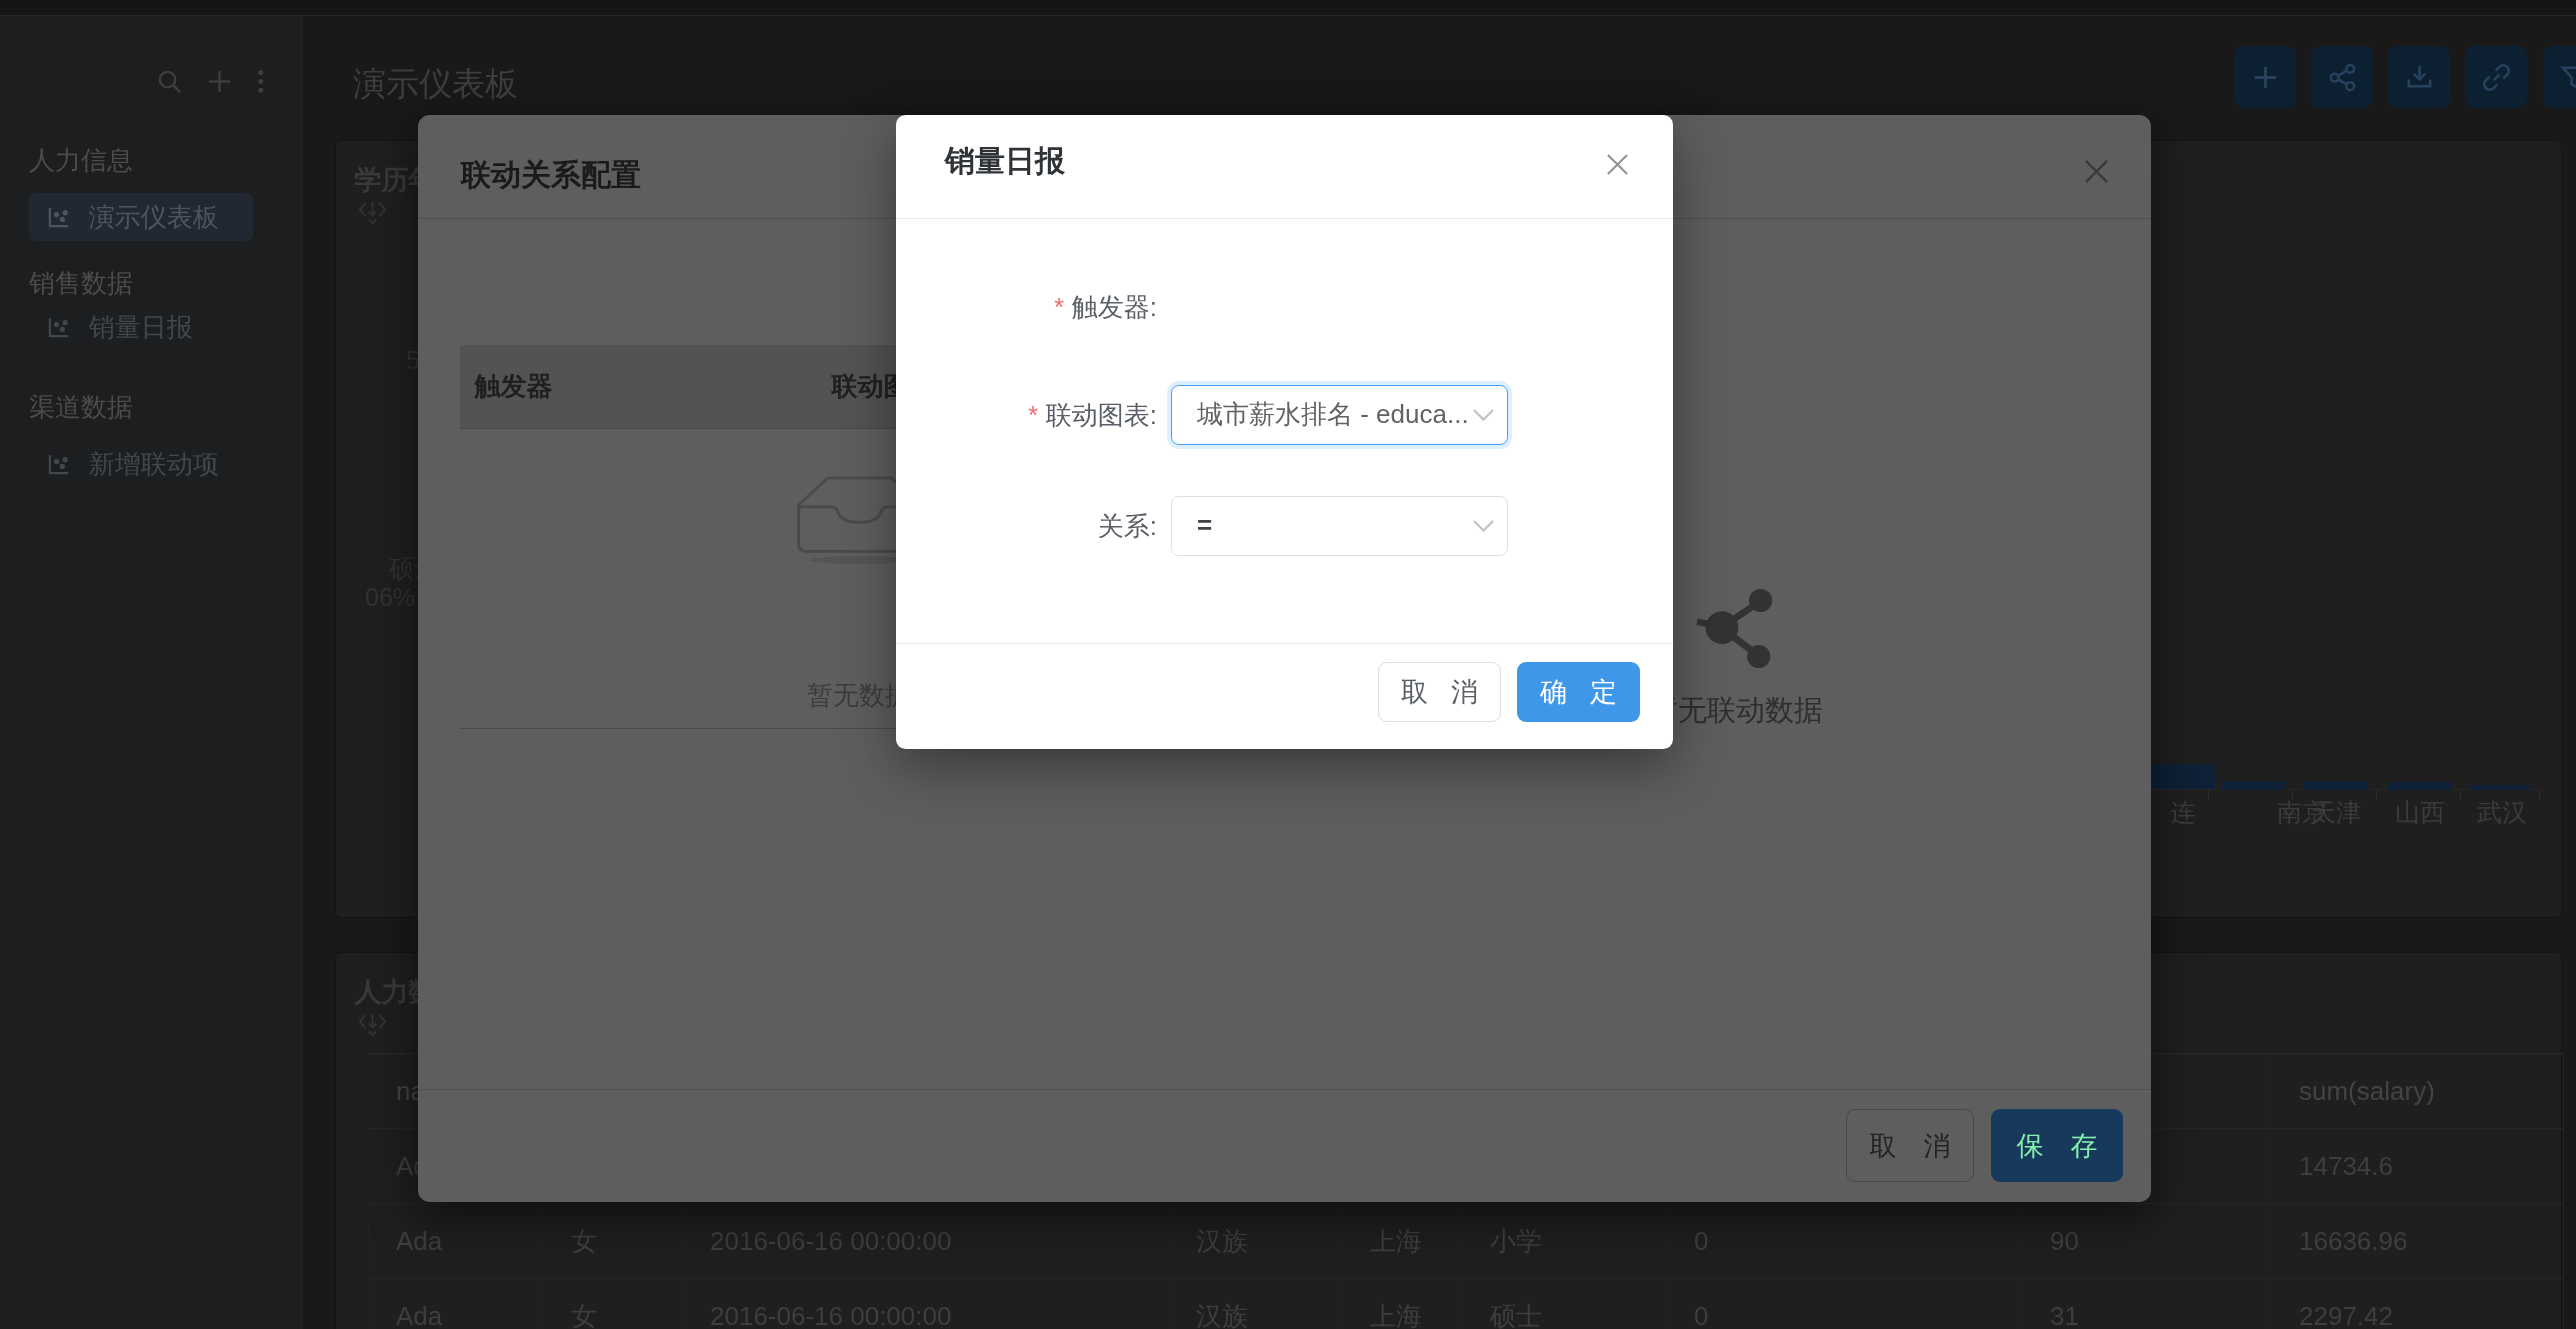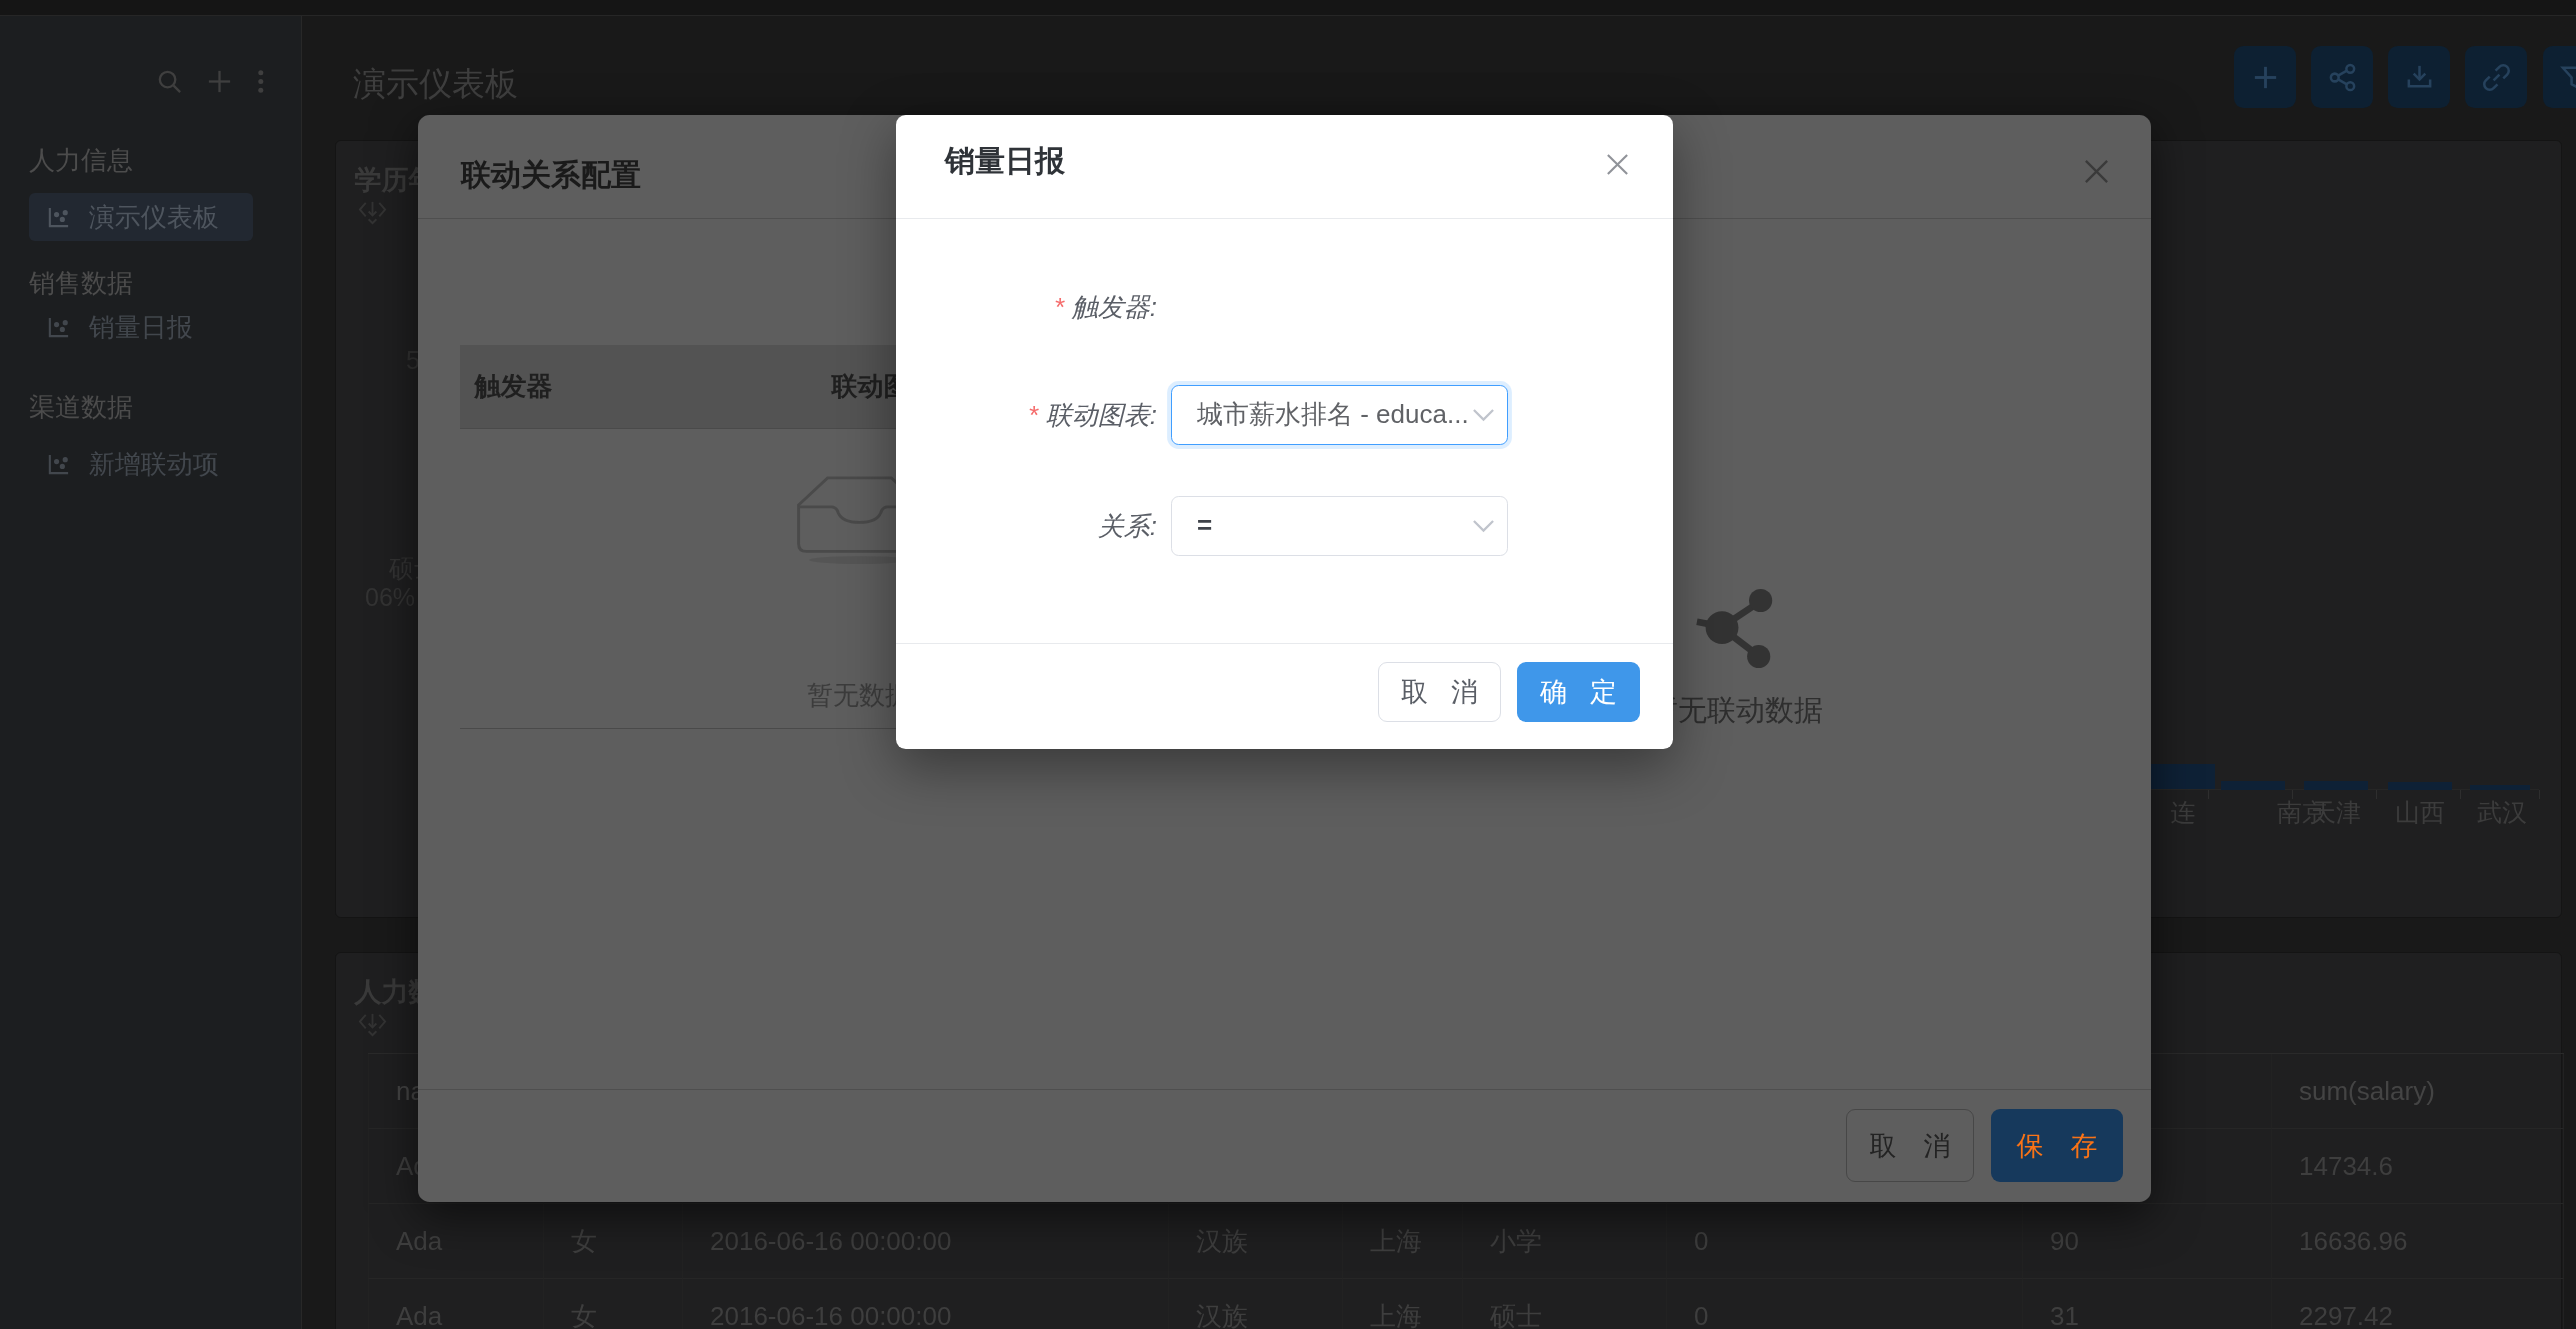--- a/index.html
+++ b/index.html
@@ -55,29 +55,29 @@
   .cfg-th { height:83px; line-height:83px; padding-left:14.5px; font-size:26px; font-weight:600; color:#1f1f1f; }
   .cfg-empty { position:relative; height:300px; border-bottom:1px solid #4a4a4a; }
   .cfg-empty svg { position:absolute; left:327px; top:43px; }
   .cfg-empty-text { position:absolute; left:0; top:249px; width:100%; text-align:center; font-size:26px; color:#3c3c3c; }
   .linkage-empty { position:absolute; left:1202px; top:472px; width:232px; }
   .linkage-empty svg { display:block; margin:0 auto; }
   .linkage-empty-text { margin-top:21px; text-align:center; font-size:29px; color:#2e2e2e; white-space:nowrap; }
   .config-fdiv { position:absolute; left:0; top:974px; width:100%; height:1px; background:#4f4f4f; }
   .btn { display:flex; align-items:center; justify-content:center; border-radius:9px; font-size:27px; letter-spacing:9.7px; text-indent:9.7px; cursor:pointer; }
   .cfg-cancel { position:absolute; left:1428px; top:994px; width:128px; height:73px; border:1.9px solid #474747; color:#232323; background:transparent; }
-  .cfg-save { position:absolute; left:1573px; top:994px; width:132px; height:73px; background:#16395c; color:#f97316; }
+  .cfg-save { position:absolute; left:1573px; top:994px; width:132px; height:73px; background:#16395c; color:#86efac; }
 
   
   .add-modal { position:absolute; left:896px; top:115px; width:777px; height:634px; background:#ffffff; border-radius:9.7px; box-shadow:0 17.4px 54px rgba(0,0,0,0.4); }
   .add-title { position:absolute; left:49px; top:26px; font-size:30px; font-weight:600; color:#2f3338; }
   .add-close { position:absolute; right:43px; top:37px; width:25px; height:25px; color:#909399; }
   .add-hdiv { position:absolute; left:0; top:103px; width:100%; height:1px; background:#e8eaed; }
   .form-row { position:absolute; left:0; width:100%; height:60px; }
-  .form-label { position:absolute; left:0; width:261px; text-align:right; font-size:26px; color:#5a5e66; line-height:60px; white-space:nowrap;font-style:italic; }
+  .form-label { position:absolute; left:0; width:261px; text-align:right; font-size:26px; color:#5a5e66; line-height:60px; white-space:nowrap; }
   .req { color:#f56c6c; margin-right:7.7px; }
   .select { position:absolute; left:275px; top:0; width:337px; height:60px; border:1.9px solid #dcdfe6; border-radius:7.7px; background:#fff; }
   .select .val { position:absolute; left:25px; top:0; width:282px; line-height:56px; font-size:26px; color:#606266; white-space:nowrap; overflow:hidden; }
   .select .chev { position:absolute; right:11.6px; top:22px; color:#c0c4cc; }
   .select.focused { border-color:#409eff; box-shadow:0 0 0 3.9px rgba(64,158,255,0.18); }
   .select .val.eq { font-weight:700; color:#3f434a; }
   .add-fdiv { position:absolute; left:0; top:528px; width:100%; height:1px; background:#e8eaed; }
   .add-cancel { position:absolute; left:482px; top:547px; width:123px; height:60px; border:1.9px solid #dcdfe6; background:#fff; color:#5a5e66; letter-spacing:7.7px; text-indent:7.7px; }
   .add-ok { position:absolute; left:621px; top:547px; width:123px; height:60px; background:#3f97ea; color:#ffffff; letter-spacing:7.7px; text-indent:7.7px; }
 </style>

